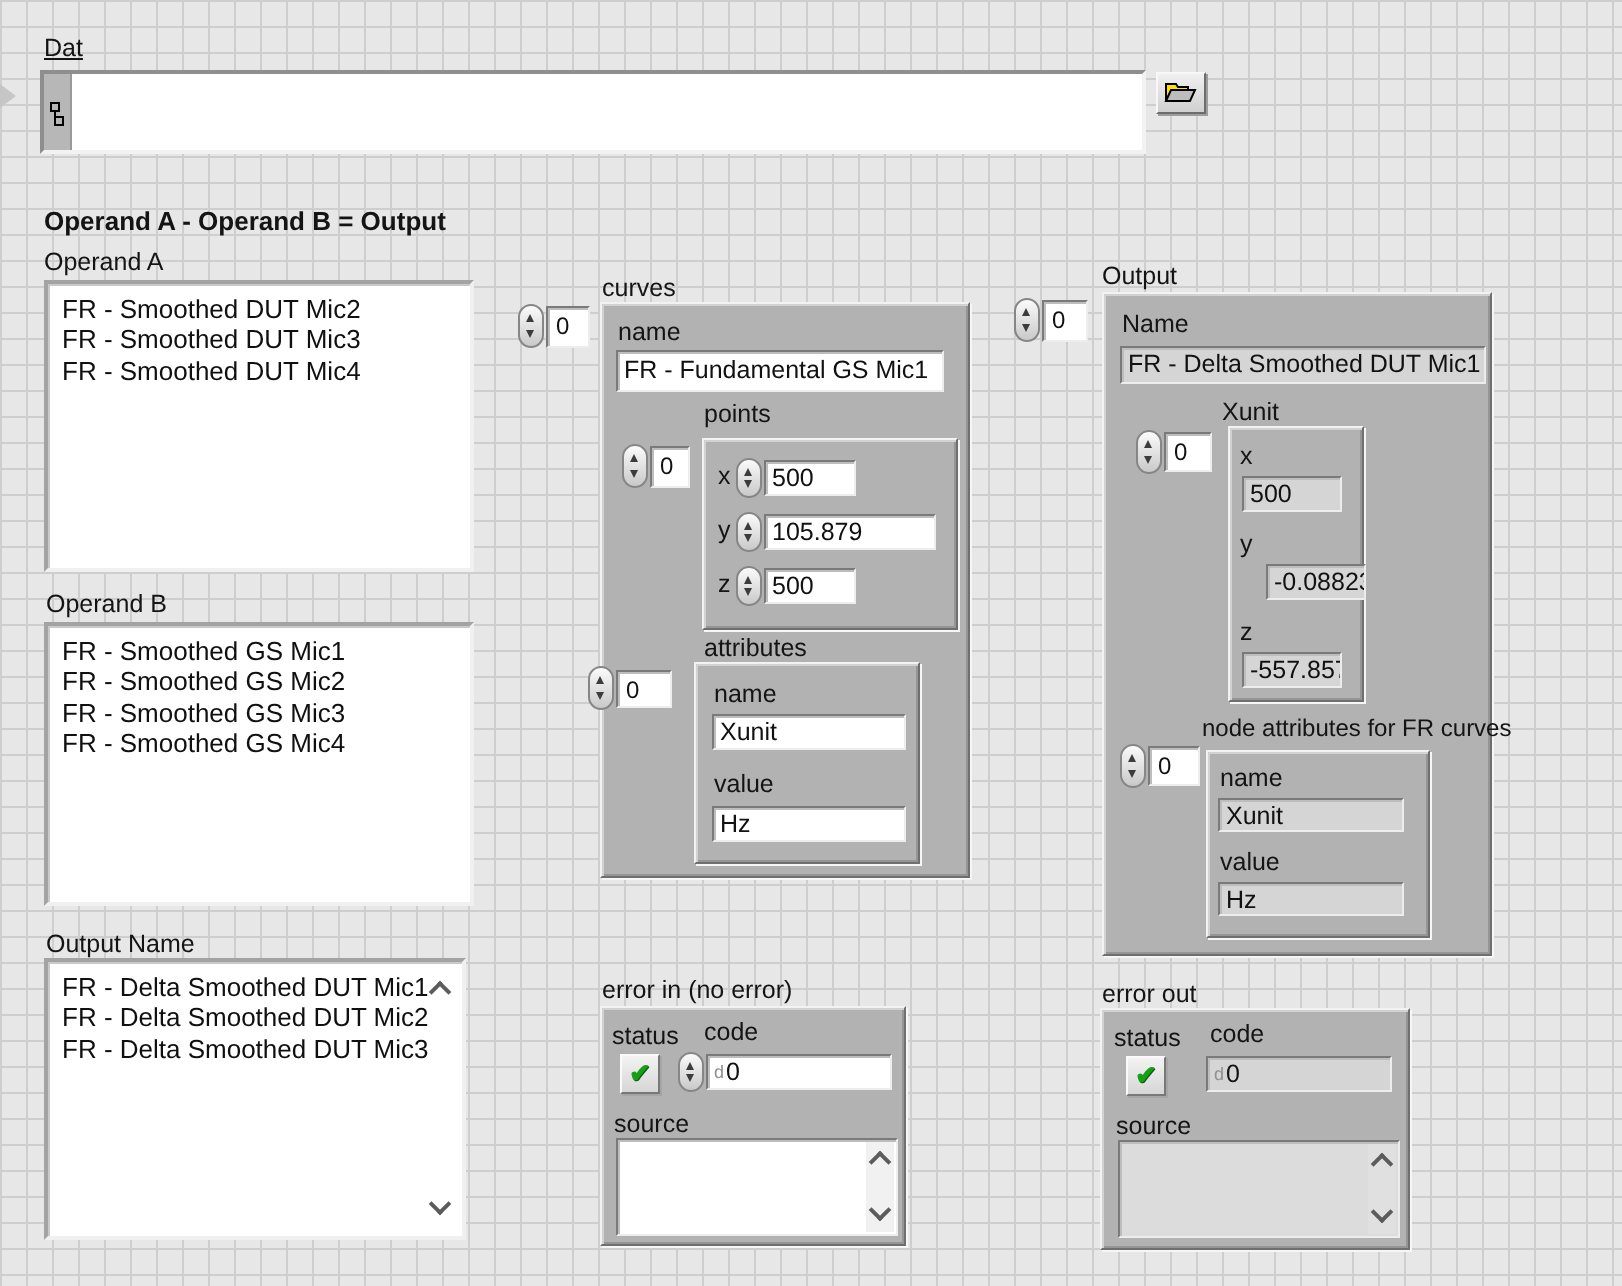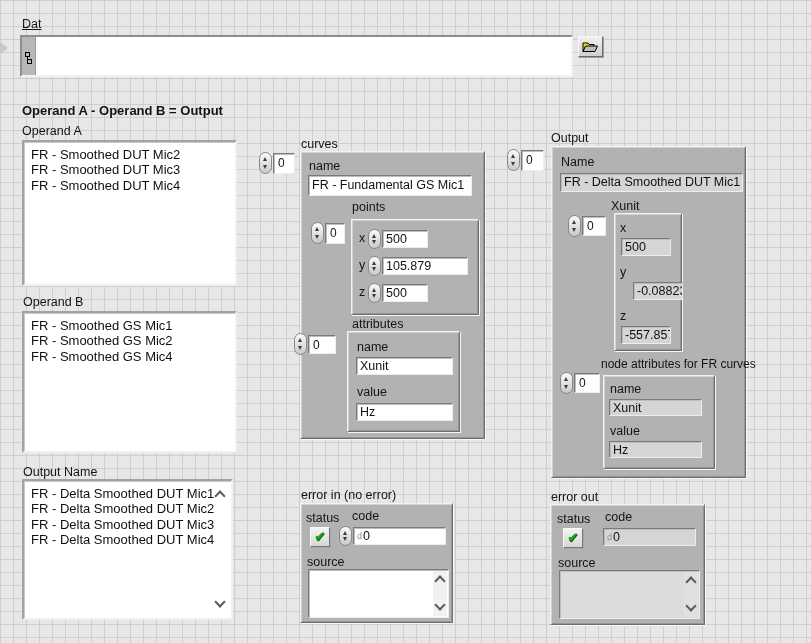--- a/index.html
+++ b/index.html
@@ -112,31 +112,31 @@
 <div class="listbox" style="left:22px;top:140px;width:215px;height:146px;">
     <div>FR - Smoothed DUT Mic2</div>
     <div>FR - Smoothed DUT Mic3</div>
     <div>FR - Smoothed DUT Mic4</div>
   </div>
 
 <div class="lbl" style="left:23px;top:295px;">Operand B</div>
 <div class="listbox" style="left:22px;top:311px;width:215px;height:142px;">
     <div>FR - Smoothed GS Mic1</div>
     <div>FR - Smoothed GS Mic2</div>
+    <div>FR - Smoothed GS Mic3</div>
     <div>FR - Smoothed GS Mic4</div>
   </div>
 
 <div class="lbl" style="left:23px;top:465px;">Output Name</div>
 <div class="listbox" style="left:22px;top:479px;width:211px;height:141px;">
   <span class="chev up" style="right:7px;top:11px;"></span>
   <span class="chev dn" style="right:7px;bottom:12px;"></span>
 <div>FR - Delta Smoothed DUT Mic1</div>
     <div>FR - Delta Smoothed DUT Mic2</div>
     <div>FR - Delta Smoothed DUT Mic3</div>
-    <div>FR - Delta Smoothed DUT Mic4</div>
   </div>
 
 <div class="spinner" style="left:259px;top:152px;"></div>
 <div class="idx" style="left:273px;top:153px;width:22px;height:21px;">0</div>
 
 <div class="lbl" style="left:301px;top:137px;">curves</div>
 <div class="panel" style="left:300px;top:151px;width:185px;height:288px;"></div>
 
 <div class="lbl" style="left:309px;top:159px;">name</div>
 <div class="wfield" style="left:308px;top:175px;width:164px;height:21px;line-height:17px;">FR - Fundamental GS Mic1</div>

